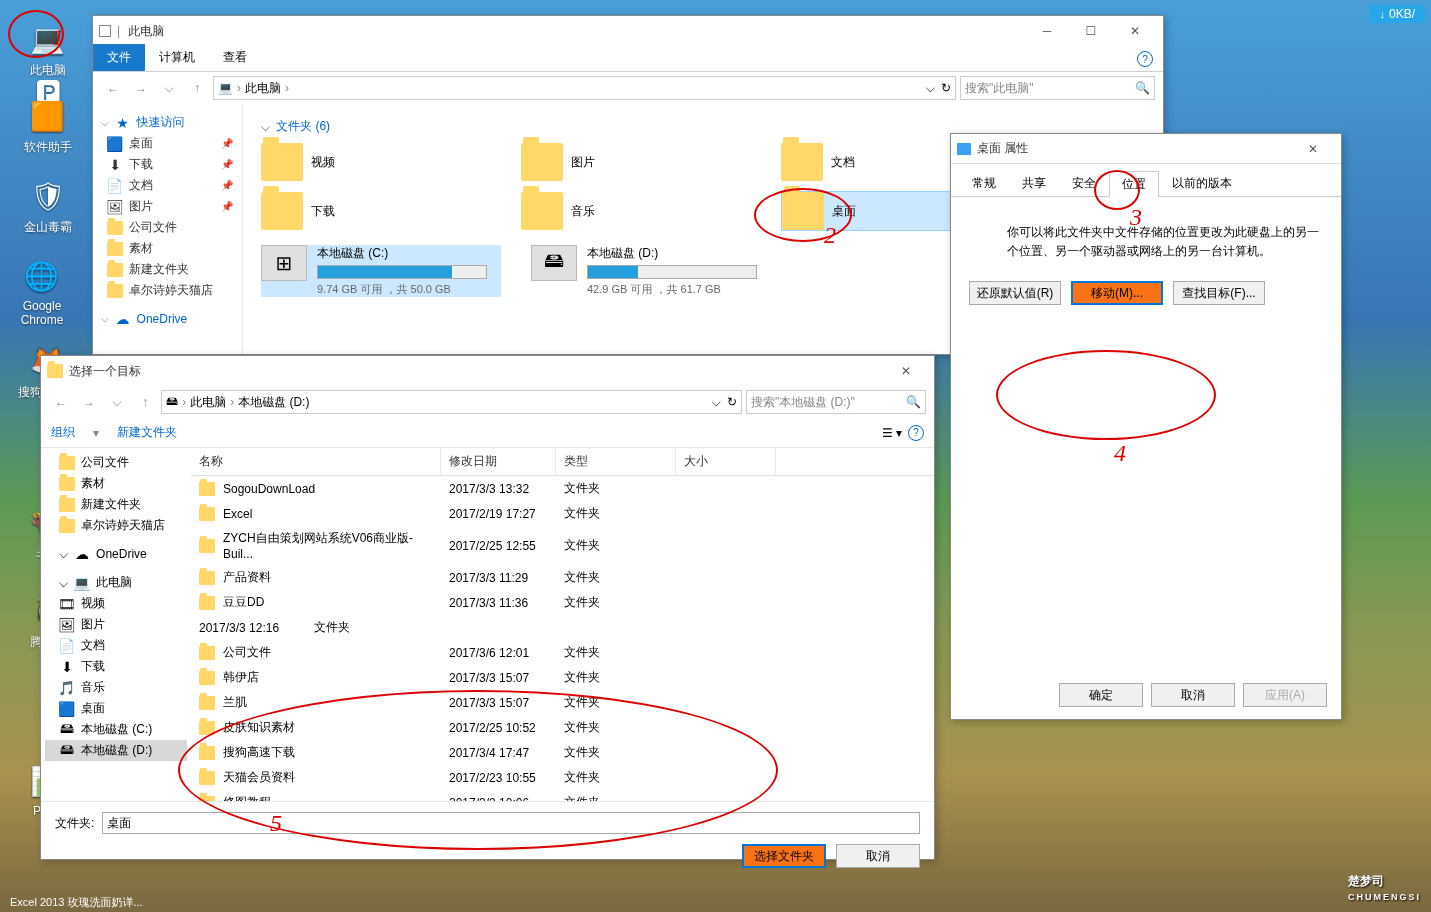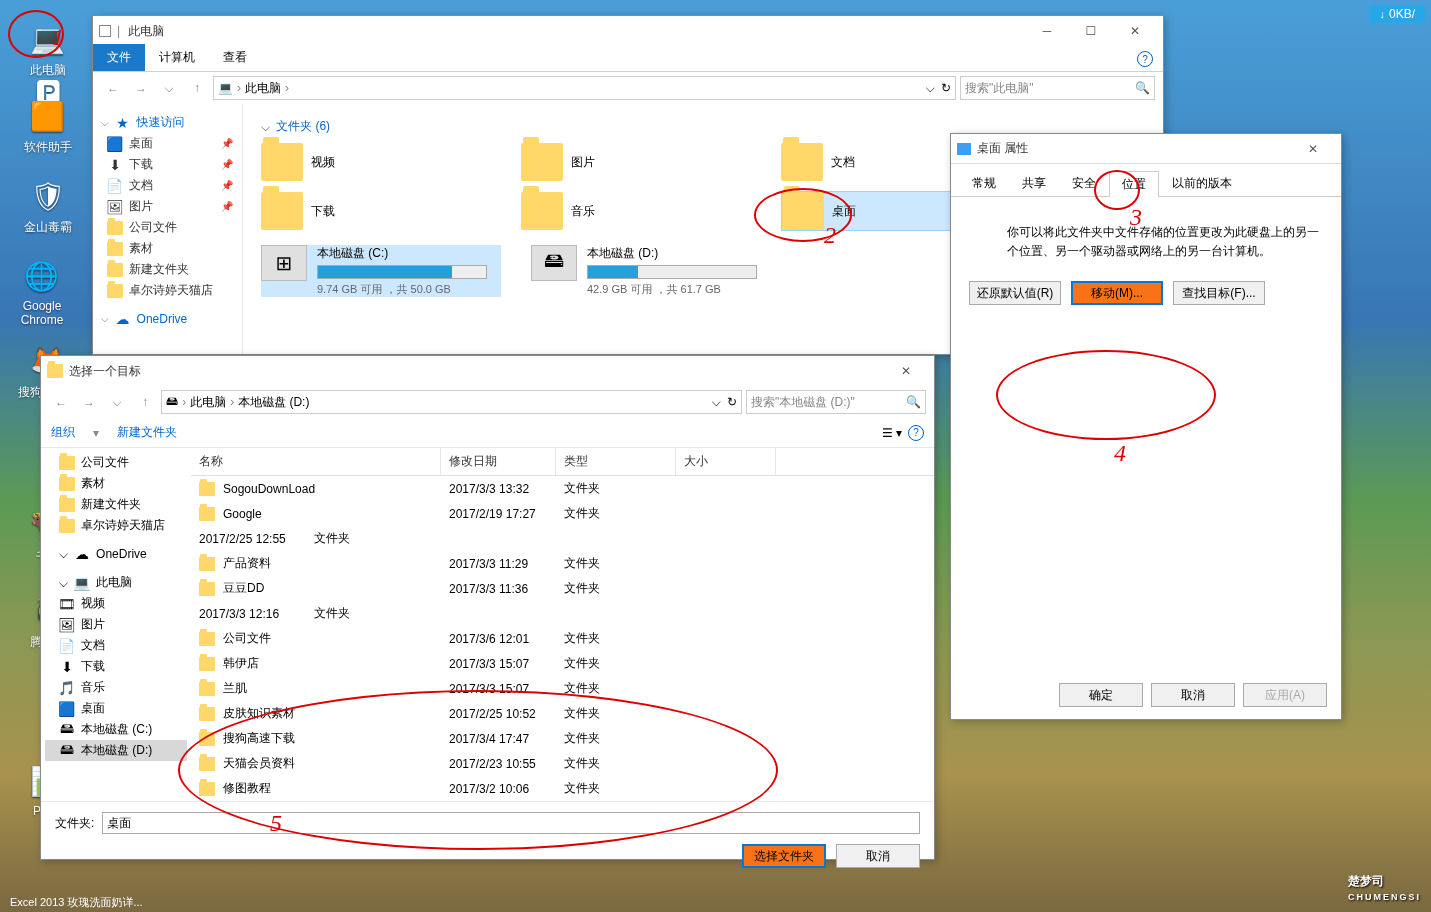--- a/index.html
+++ b/index.html
@@ -408,27 +408,31 @@
               <span class="yfold"></span>
               <span>SogouDownLoad</span>
             </div>
             <div class="c2">2017/3/3 13:32</div>
             <div class="c3">文件夹</div>
             <div class="c4"></div>
           </div>
           <div class="lrow">
             <div class="c1">
               <span class="yfold"></span>
-              <span>Google</span>
+              <span>Excel</span>
             </div>
             <div class="c2">2017/2/19 17:27</div>
             <div class="c3">文件夹</div>
             <div class="c4"></div>
           </div>
           <div class="lrow">
+            <div class="c1">
+              <span class="yfold"></span>
+              <span>ZYCH自由策划网站系统V06商业版-Buil...</span>
+            </div>
             <div class="c2">2017/2/25 12:55</div>
             <div class="c3">文件夹</div>
             <div class="c4"></div>
           </div>
           <div class="lrow">
             <div class="c1">
               <span class="yfold"></span>
               <span>产品资料</span>
             </div>
             <div class="c2">2017/3/3 11:29</div>

